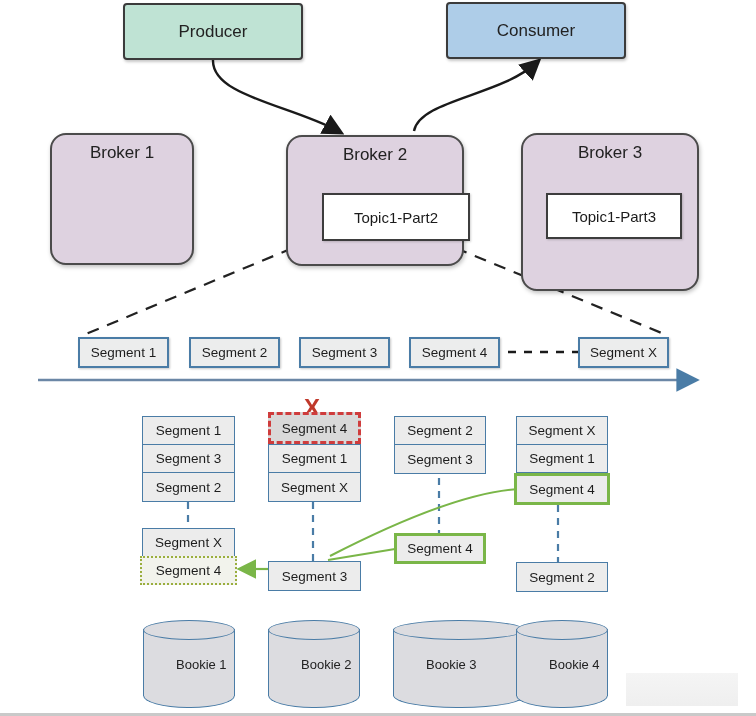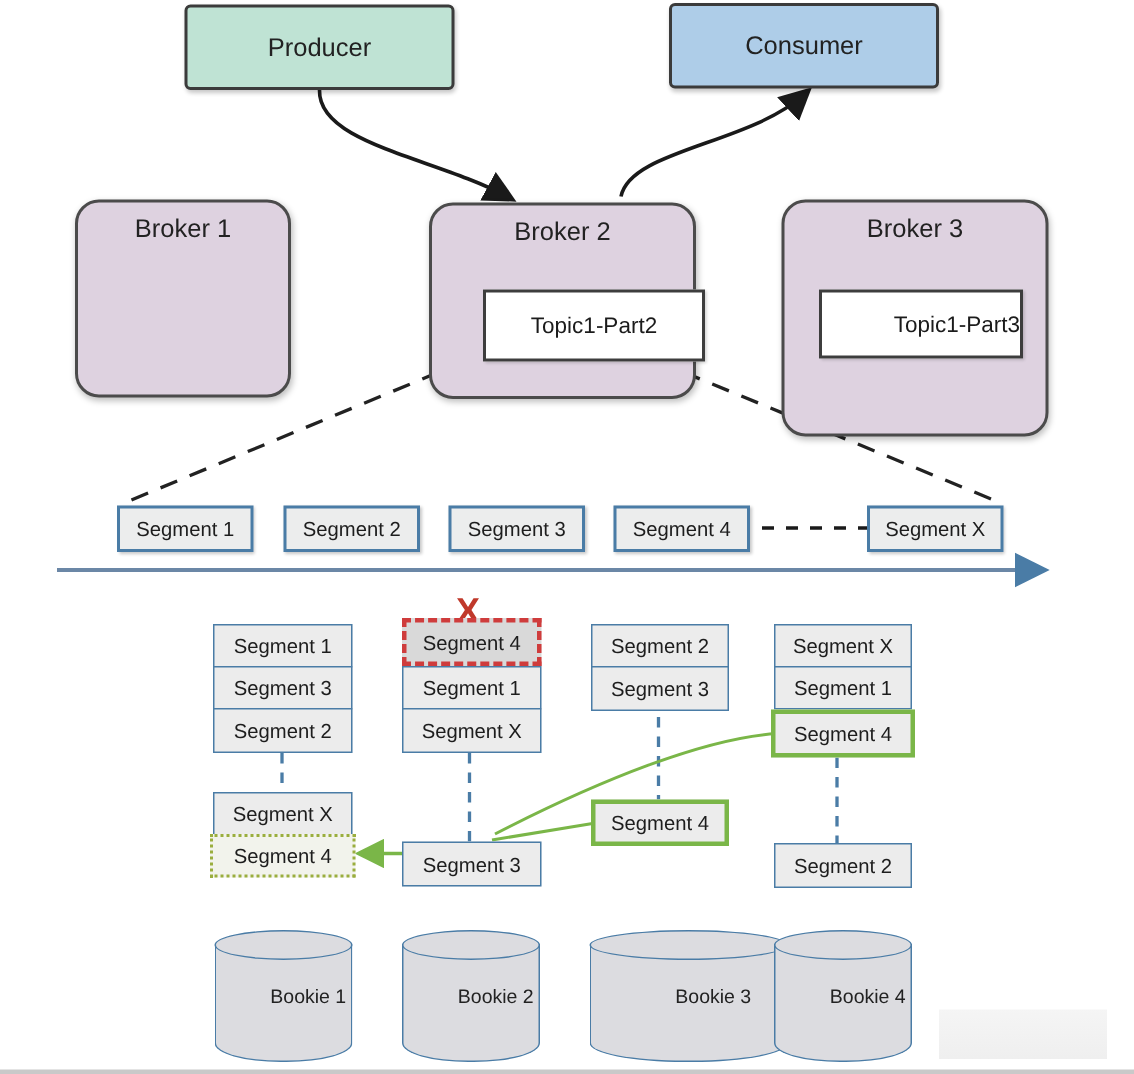--- a/index.html
+++ b/index.html
@@ -100,21 +100,21 @@
   }
   .bookie-top{
     position:absolute;left:0;right:0;top:0;height:18px;
     background:#dcdce0;
     border:1.6px solid #4a7ca6;
     border-radius:50%;
   }
   .bookie-label{
     position:absolute;left:0;right:0;top:50%;
     transform:translateY(-50%);
-    text-align:center;font-size:13px;color:#222;margin-left:33px;
+    font-size:13px;color:#222;margin-left:33px;
   }
 
   
   #wires{position:absolute;left:0;top:0;width:756px;height:716px;pointer-events:none;}
 
   
   .watermark{
     position:absolute;
     background:linear-gradient(180deg,#f3f3f3,#ececec);
     opacity:.85;
@@ -178,21 +178,21 @@
 
   <div class="abs broker" style="left:286px;top:135px;width:178px;height:131px;">
     <div class="broker-title">Broker 2</div>
     <div class="part-box" style="left:34px;top:56px;width:144px;height:44px;">
       <span>Topic1-Part2</span>
     </div>
   </div>
 
   <div class="abs broker" style="left:521px;top:133px;width:178px;height:158px;">
     <div class="broker-title">Broker 3</div>
-    <div class="part-box" style="left:23px;top:58px;width:132px;height:42px;justify-content:flex-end;">
+    <div class="part-box" style="left:23px;top:58px;width:132px;height:42px;">
       <span>Topic1-Part3</span>
     </div>
   </div>
 
   <div class="abs seg-chip" style="left:78px;top:337px;width:91px;height:31px;">
     <span>Segment 1</span>
   </div>
   <div class="abs seg-chip" style="left:189px;top:337px;width:91px;height:31px;">
     <span>Segment 2</span>
   </div>

